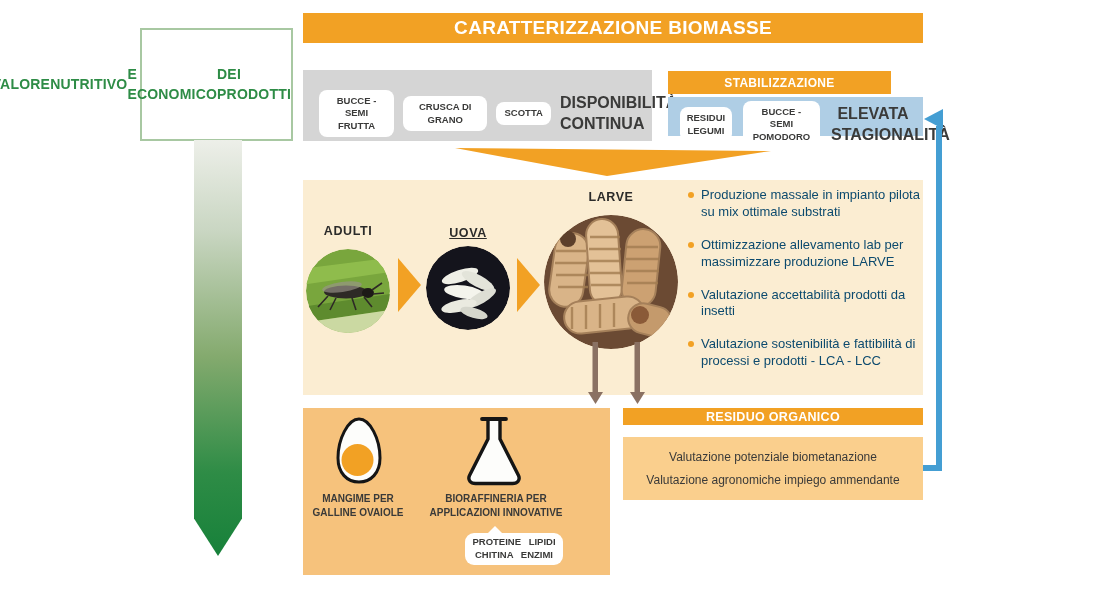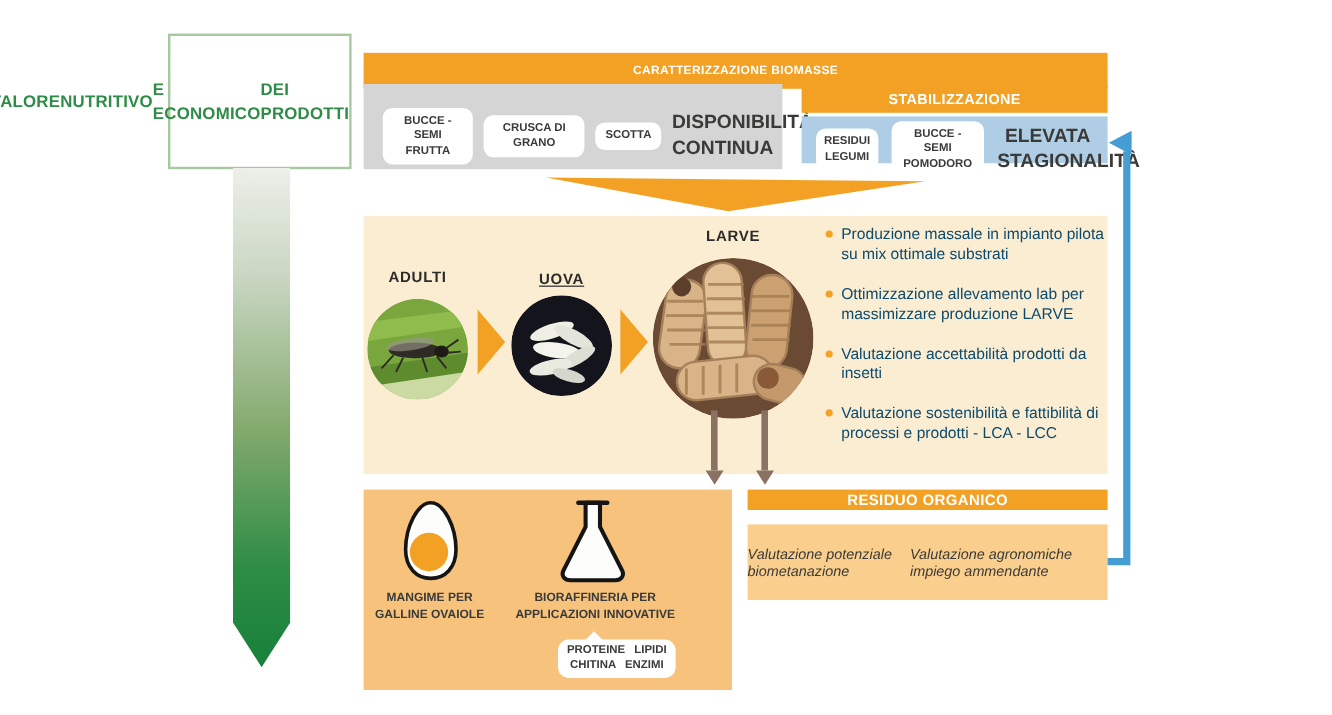--- a/index.html
+++ b/index.html
@@ -16,22 +16,22 @@
   .value-box .ln{ color:#2E8C46; font-weight:bold; font-size:14px; line-height:1.42; letter-spacing:.2px; }
   .green-arrow{
     position:absolute; left:194px; top:140px; width:48px; height:416px;
     background:linear-gradient(to bottom,#EDEFE9 0%,#C9D6C2 22%,#84AA6E 52%,#2E8C46 80%,#17813A 100%);
     clip-path:polygon(0 0,100% 0,100% 91%,50% 100%,0 91%);
   }
 
   
   .banner{ position:absolute; background:#F2A124; color:#fff; font-weight:bold;
            display:flex; align-items:center; justify-content:center; letter-spacing:.3px; }
-  .banner.top{ left:303px; top:44px; width:620px; height:30px; font-size:10px; }
-  .banner.stab{ left:668px; top:71px; width:255px; height:23px; font-size:12px; }
+  .banner.top{ left:303px; top:13px; width:620px; height:30px; font-size:19px; }
+  .banner.stab{ left:668px; top:71px; width:223px; height:23px; font-size:12px; }
   .banner.residue{ left:623px; top:408px; width:300px; height:17px; font-size:12.5px; }
 
   .gray-panel{ position:absolute; left:303px; top:70px; width:349px; height:71px; background:#D5D5D5;
                display:flex; align-items:center; gap:9px; padding:16px 10px 0 16px; }
   .blue-panel{ position:absolute; left:668px; top:97px; width:255px; height:39px; background:#AFCEE5;
                display:flex; align-items:center; gap:11px; padding:16px 8px 0 12px; }
 
   .chip{ background:#fff; border-radius:8px; padding:5px 6px; text-align:center;
          font-weight:bold; font-size:9.5px; line-height:1.3; color:#3A3A39; }
   .note{ text-align:center; font-weight:bold; font-size:16px; line-height:1.3; color:#3A3A39; }
@@ -64,21 +64,21 @@
   .pl-flask{ left:418px; top:492px; width:156px; }
   .bubble{ position:absolute; left:465px; top:533px; width:98px; height:32px; background:#fff; border-radius:9px;
            display:flex; flex-direction:column; align-items:center; justify-content:center; }
   .bubble .bl{ font-weight:bold; font-size:9.5px; line-height:1.35; word-spacing:5px; color:#3A3A39; }
   .bubble-tip{ position:absolute; left:486px; top:526px; width:0; height:0;
                border-left:9px solid transparent; border-right:9px solid transparent;
                border-bottom:9px solid #fff; }
 
   
   .residue-box{ position:absolute; left:623px; top:437px; width:300px; height:63px; background:#FACF8D;
-                display:flex; flex-direction:row; align-items:center; justify-content:space-evenly; padding:4px 0;font-style:italic; }
+                display:flex; flex-direction:column; align-items:center; justify-content:space-evenly; padding:4px 0; }
   .residue-box .rl{ font-size:12px; color:#3A3A39; }
 
   
   .overlay{ position:absolute; left:0; top:0; pointer-events:none; }
 </style>
 </head>
 <body>
 
 <div class="canvas">
 

